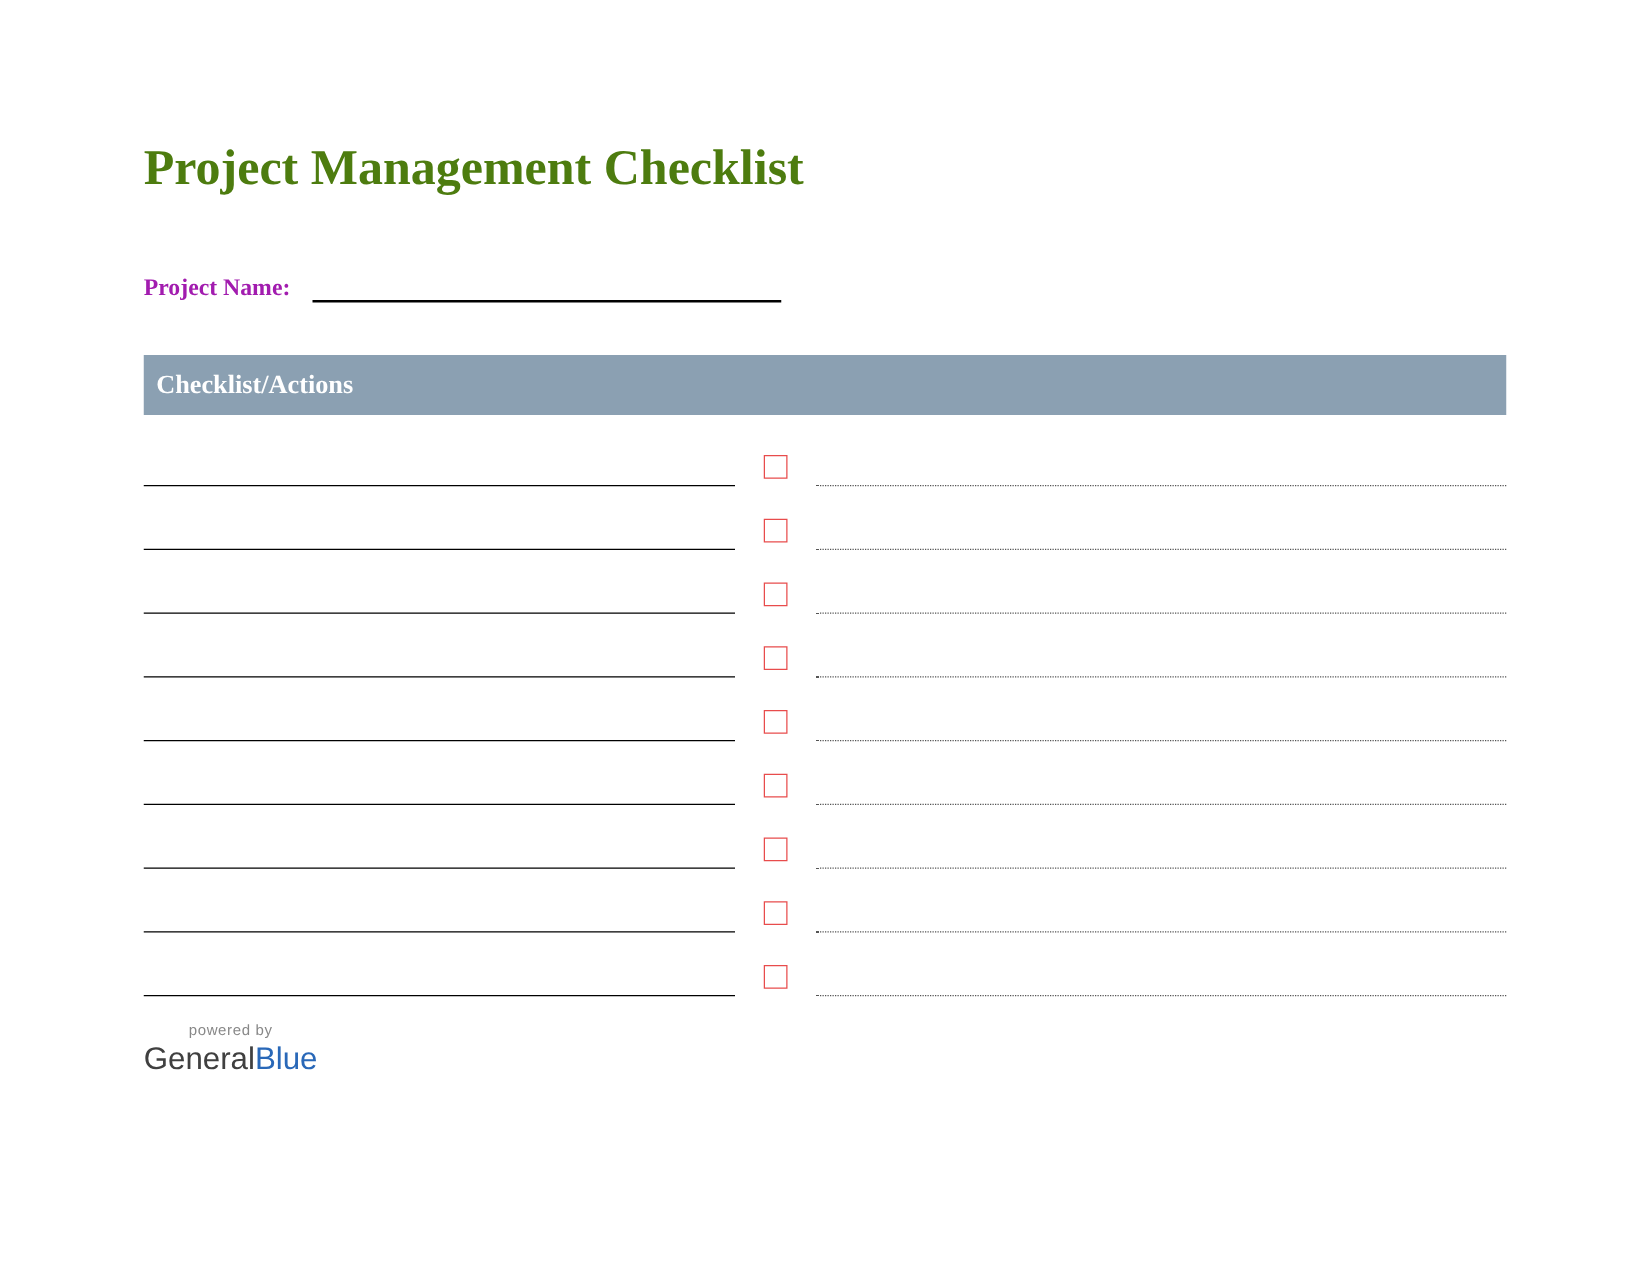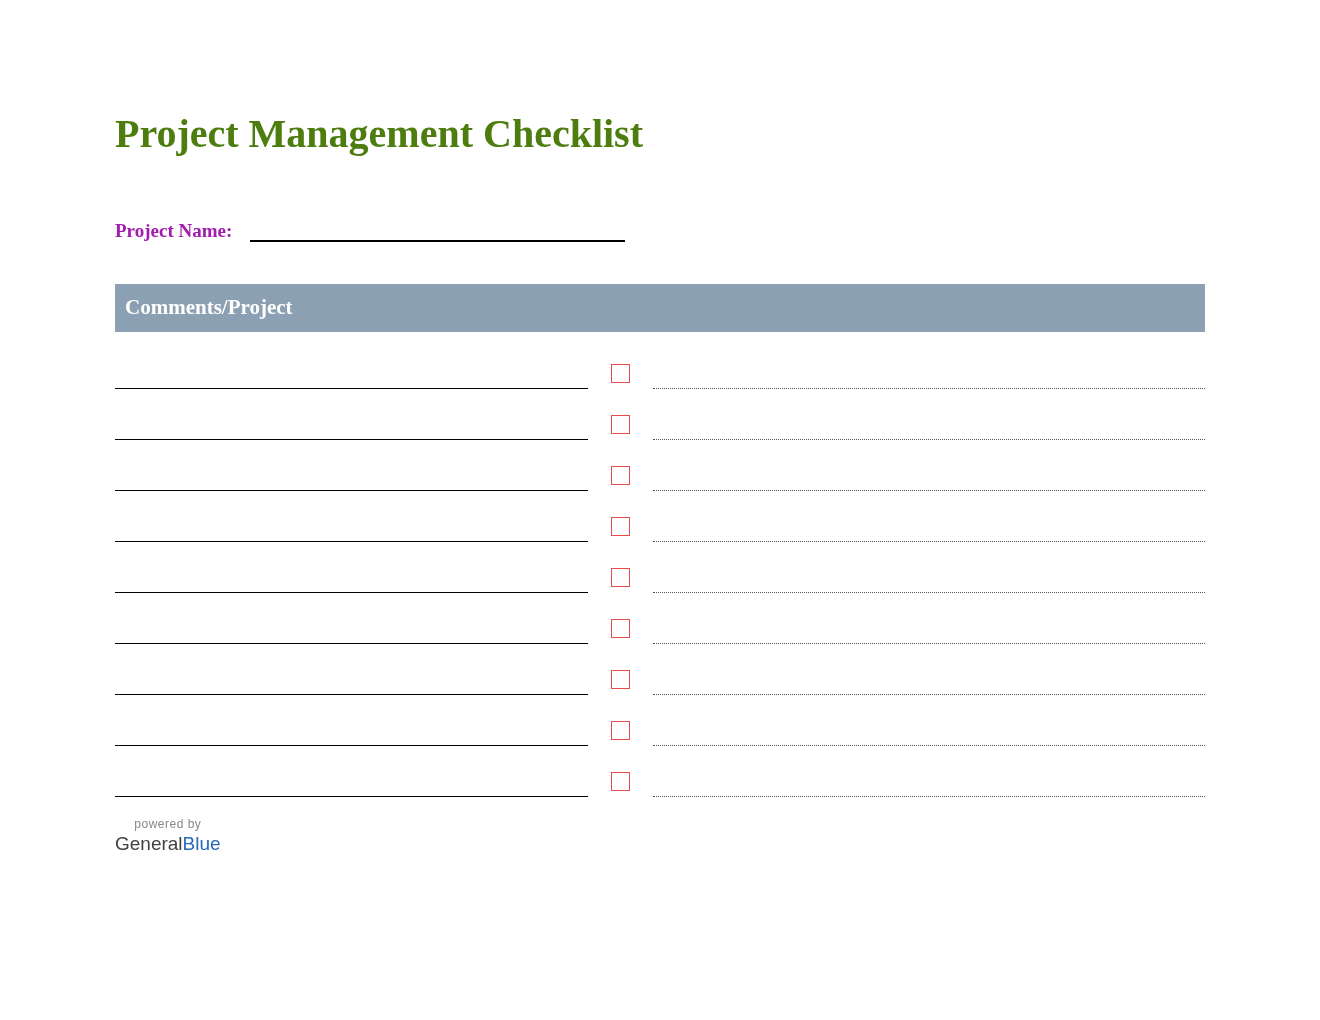--- a/index.html
+++ b/index.html
@@ -110,42 +110,42 @@
     }
     .powered-by {
       font-family: Arial, sans-serif;
       font-size: 12px;
       color: #888;
       letter-spacing: 0.5px;
       margin-bottom: 2px;
     }
     .brand {
       font-family: Arial, sans-serif;
-      font-size: 19px;
+      font-size: 25px;
       font-weight: 500;
     }
     .brand-general {
       color: #404040;
     }
     .brand-blue {
       color: #2968b8;
     }
   </style>
 </head>
 <body>
 
 <h1 class="title">Project Management Checklist</h1>
 
 <div class="project-name-row">
   <span class="project-name-label">Project Name:</span>
   <input type="text" class="project-name-input" value="" style="">
 </div>
 
 <div class="table-header">
-  <div class="th-comments">Comments/Project</div>
+  <div class="th-comments">Checklist/Actions</div>
 </div>
 
 <div class="rows">
   <div class="row">
     <input type="text" class="item-input" value="" style="">
     <div class="checkbox"></div>
     <input type="text" class="comment-input" value="" style="">
   </div>
   <div class="row">
     <input type="text" class="item-input" value="" style="">

